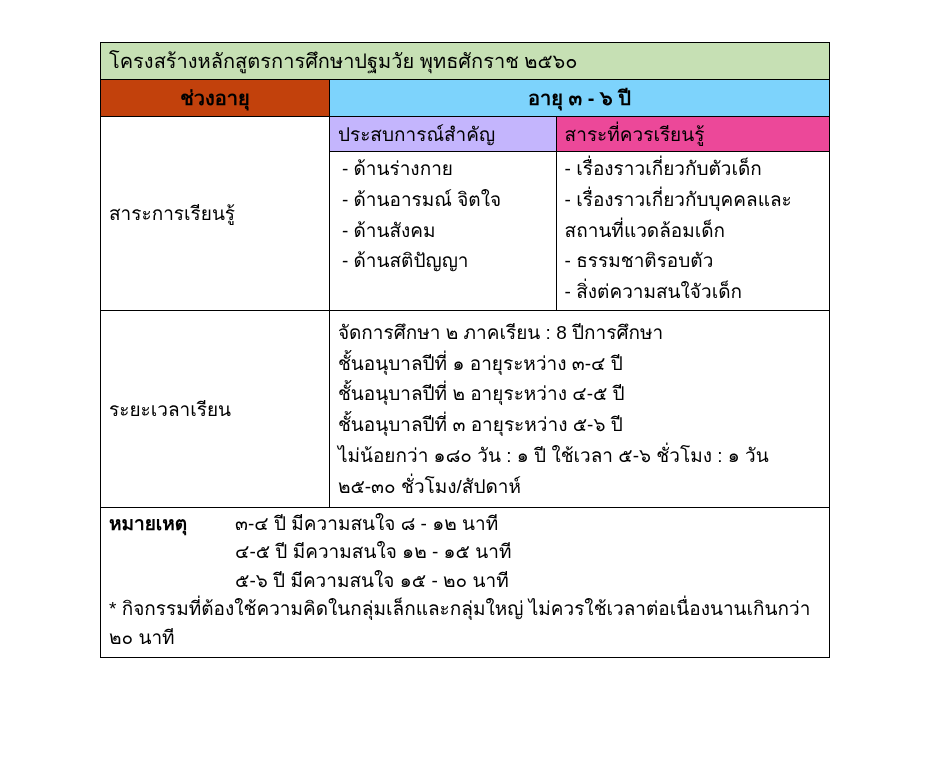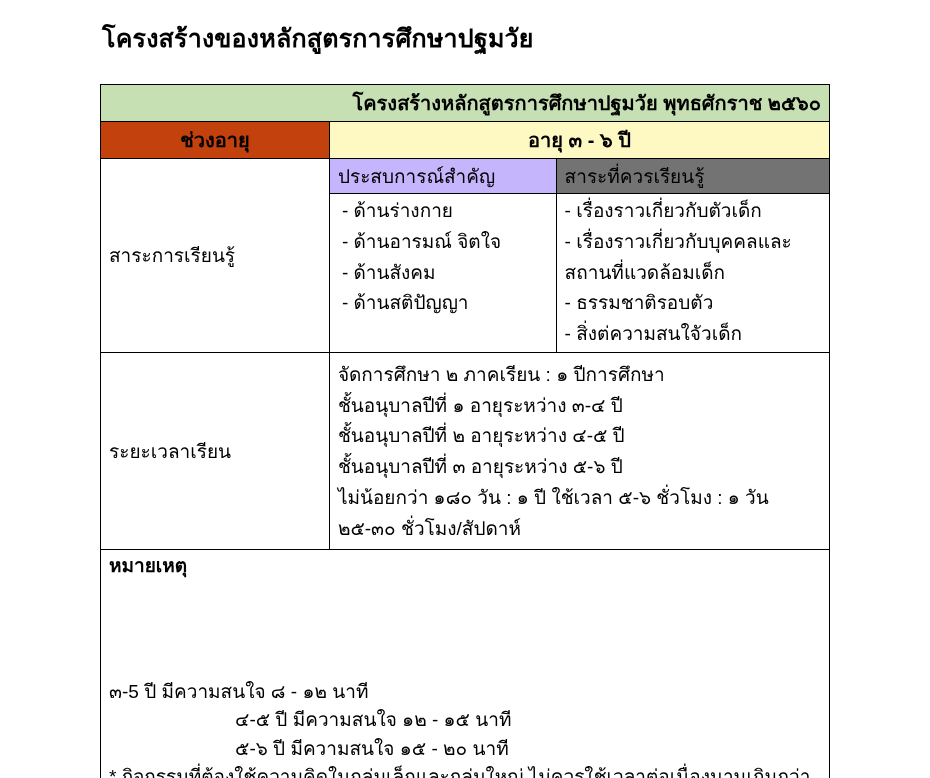--- a/index.html
+++ b/index.html
@@ -37,22 +37,22 @@
   }
   table.curriculum td {
     border: 1.5px solid #000000;
     padding: 2px 8px;
     overflow: hidden;
   }
   .col1 { width: 31.4%; }
   .col2 { width: 31.1%; }
   .col3 { width: 37.5%; }
   td.table-head {
-    text-align: right;
-    font-weight: bold;
+    text-align: left;
+    font-weight: normal;
     font-size: 20px;
     height: 31px;
     padding: 1px 4px;
   }
   td.age-cell {
     text-align: center;
     font-weight: bold;
     font-size: 20px;
     height: 31px;
     padding: 1px 4px;
@@ -69,92 +69,91 @@
   td.list-cell {
     vertical-align: top;
     padding: 6px 8px 8px 10px;
   }
   .line { line-height: 1.62; }
   td.notes-cell {
     vertical-align: top;
     padding: 6px 8px 10px 9px;
     height: 150px;
   }
-  .note-row { display: flex; line-height: 1.5; flex-direction: column; }
+  .note-row { display: flex; line-height: 1.5; }
   .note-label {
     font-weight: bold;
     width: 126px;
     flex: 0 0 126px;
   }
   .note-indent { margin-left: 126px; line-height: 1.5; }
   .footnote { line-height: 1.5; }
 </style>
 </head>
 <body>
 
 <div class="page">
 
-  <h1 class="doc-title">โครงสร้างของหลักสูตรการศึกษาปฐมวัย</h1>
 
 
   <table class="curriculum">
     <colgroup>
       <col class="col1">
         <col class="col2">
         <col class="col3">
     </colgroup>
 
     <tbody>
         <tr>
       <td colspan="3" class="table-head" style="background:#c6e0b4;">โครงสร้างหลักสูตรการศึกษาปฐมวัย พุทธศักราช ๒๕๖๐</td>
     </tr>
 
     <tr>
       <td class="age-cell" style="background:#c2410c;">ช่วงอายุ</td>
-      <td colspan="2" class="age-cell" style="background:#fef9c3;">อายุ ๓ -  ๖  ปี</td>
+      <td colspan="2" class="age-cell" style="background:#7dd3fc;">อายุ ๓ -  ๖  ปี</td>
     </tr>
 
     <tr>
       <td rowspan="2" class="row-label">สาระการเรียนรู้</td>
       <td class="sub-head" style="background:#c4b5fd;">ประสบการณ์สำคัญ</td>
-      <td class="sub-head" style="background:#737373;">สาระที่ควรเรียนรู้</td>
+      <td class="sub-head" style="background:#ec4899;">สาระที่ควรเรียนรู้</td>
     </tr>
 
     <tr>
       <td class="list-cell" style="height:150px;padding-left:12px;">
         <div class="line">- ด้านร่างกาย</div>
         <div class="line">- ด้านอารมณ์  จิตใจ</div>
         <div class="line">- ด้านสังคม</div>
         <div class="line">- ด้านสติปัญญา</div>
       </td>
       <td class="list-cell">
         <div class="line">- เรื่องราวเกี่ยวกับตัวเด็ก</div>
         <div class="line">- เรื่องราวเกี่ยวกับบุคคลและสถานที่แวดล้อมเด็ก</div>
         <div class="line">- ธรรมชาติรอบตัว</div>
         <div class="line">- สิ่งต่ความสนใจัวเด็ก</div>
       </td>
     </tr>
 
     <tr>
       <td class="row-label">ระยะเวลาเรียน</td>
       <td colspan="2" class="list-cell" style="height:197px; padding-top:7px;">
-        <div class="line">จัดการศึกษา  ๒  ภาคเรียน : ๑ ปีการศึกษา</div>
+        <div class="line">จัดการศึกษา  ๒  ภาคเรียน : 8 ปีการศึกษา</div>
         <div class="line">ชั้นอนุบาลปีที่ ๑ อายุระหว่าง ๓-๔ ปี</div>
         <div class="line">ชั้นอนุบาลปีที่ ๒ อายุระหว่าง ๔-๕ ปี</div>
         <div class="line">ชั้นอนุบาลปีที่ ๓ อายุระหว่าง ๕-๖ ปี</div>
         <div class="line">ไม่น้อยกว่า ๑๘๐ วัน : ๑ ปี  ใช้เวลา ๕-๖ ชั่วโมง : ๑ วัน</div>
         <div class="line">๒๕-๓๐ ชั่วโมง/สัปดาห์</div>
       </td>
     </tr>
 
     <tr>
       <td colspan="3" class="notes-cell">
         <div class="note-row">
           <span class="note-label">หมายเหตุ</span>
-          <span>๓-5 ปี มีความสนใจ ๘ - ๑๒  นาที</span>
+          <span>๓-๔ ปี มีความสนใจ ๘ - ๑๒  นาที</span>
         </div>
         <div class="note-indent">๔-๕ ปี มีความสนใจ ๑๒ - ๑๕ นาที</div>
         <div class="note-indent">๕-๖ ปี มีความสนใจ ๑๕ -  ๒๐  นาที</div>
         <div class="footnote">* กิจกรรมที่ต้องใช้ความคิดในกลุ่มเล็กและกลุ่มใหญ่ ไม่ควรใช้เวลาต่อเนื่องนานเกินกว่า ๒๐ นาที</div>
 
       </td>
     </tr>
   </tbody>
     </table>
 

